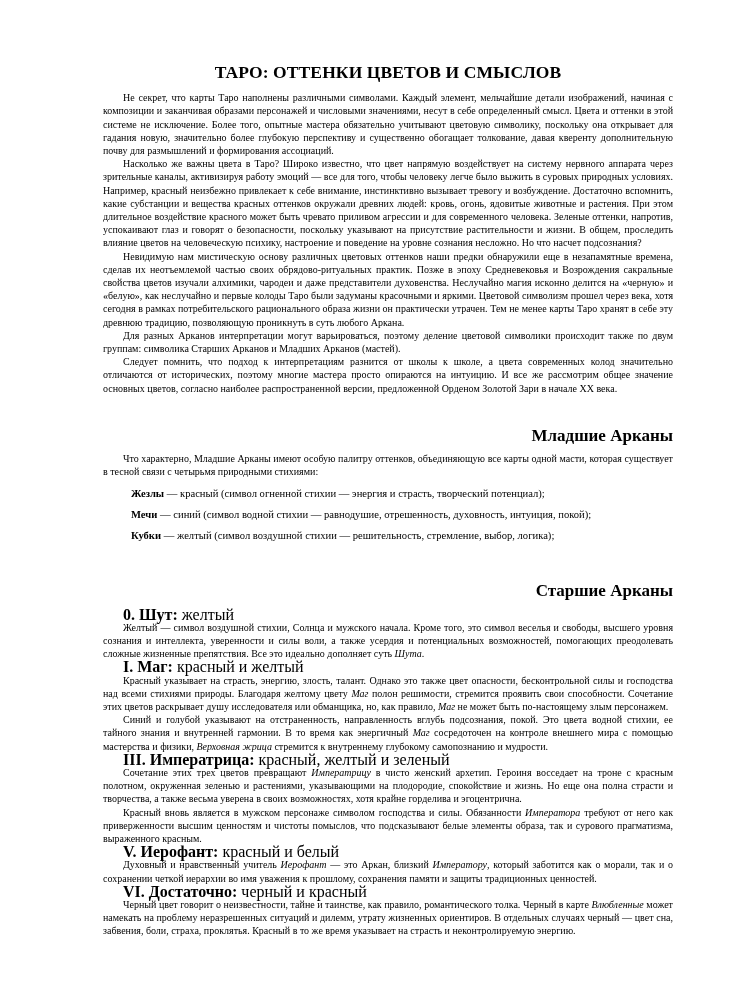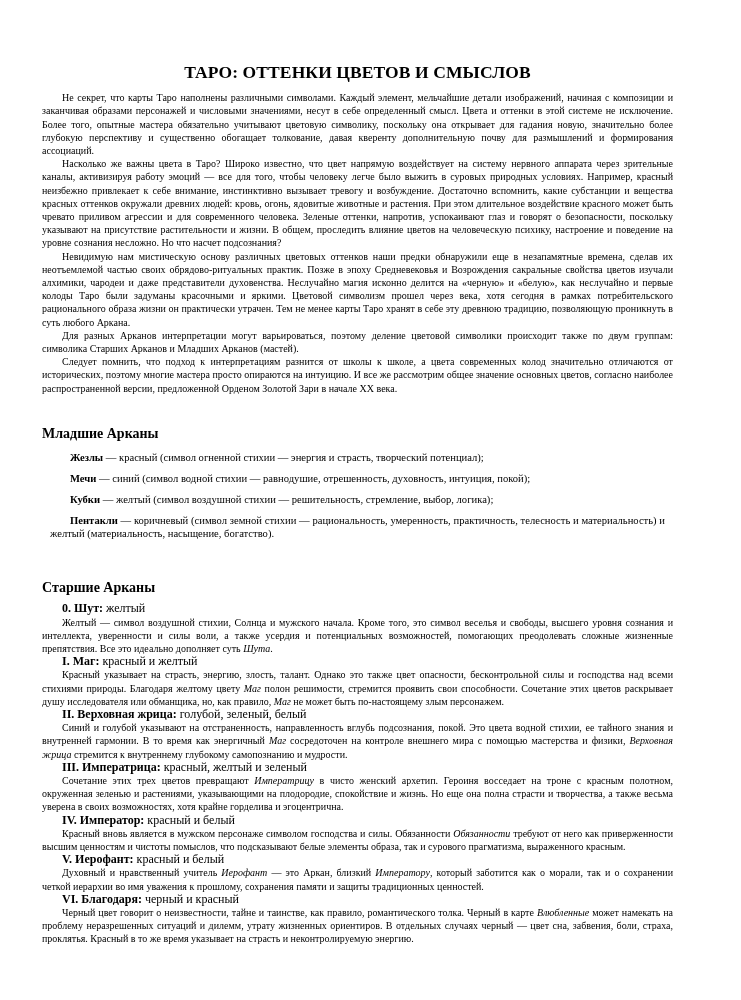--- a/index.html
+++ b/index.html
@@ -13,55 +13,55 @@
     height: 1000px;
     overflow: hidden;
     font-family: "Liberation Serif", "DejaVu Serif", serif;
     color: #000000;
     -webkit-font-smoothing: antialiased;
   }
   .page {
     box-sizing: border-box;
     width: 741px;
     height: 1000px;
-    padding: 62px 68px 0 42px;
+    padding: 62px 68px 0 103px;
     background: #ffffff;
   }
   .doc-title {
     font-size: 17.5px;
     font-weight: bold;
     text-align: center;
     letter-spacing: 0.1px;
     margin: 0 0 9px 0;
     line-height: 1.15;
   }
   .section-heading {
-    font-size: 14px;
+    font-size: 17px;
     font-weight: bold;
-    text-align: left;
+    text-align: right;
     margin: 14px 0 6px 0;
     line-height: 1.2;
   }
   p.body-par {
     font-size: 10px;
     line-height: 13.2px;
     text-align: justify;
     text-indent: 20px;
     margin: 0;
     hyphens: none;
   }
   p.list-item {
     font-size: 10.6px;
     line-height: 13.2px;
     text-align: justify;
     text-indent: 20px;
     margin: 8px;
   }
   p.card-entry {
-    font-size: 12px;
+    font-size: 16px;
     line-height: 13.2px;
     text-align: left;
     text-indent: 20px;
     margin: 0;
   }
   b, .b { font-weight: bold; }
   i, .i { }
   .gap-md { height: 17px; }
 </style>
 </head>
@@ -76,41 +76,39 @@
     <p class="body-par">Насколько же важны цвета в Таро? Широко известно, что цвет напрямую воздействует на систему нервного аппарата через зрительные каналы, активизируя работу эмоций — все для того, чтобы человеку легче было выжить в суровых природных условиях. Например, красный неизбежно привлекает к себе внимание, инстинктивно вызывает тревогу и возбуждение. Достаточно вспомнить, какие субстанции и вещества красных оттенков окружали древних людей: кровь, огонь, ядовитые животные и растения. При этом длительное воздействие красного может быть чревато приливом агрессии и для современного человека. Зеленые оттенки, напротив, успокаивают глаз и говорят о безопасности, поскольку указывают на присутствие растительности и жизни. В общем, проследить влияние цветов на человеческую психику, настроение и поведение на уровне сознания несложно. Но что насчет подсознания?</p>
     <p class="body-par">Невидимую нам мистическую основу различных цветовых оттенков наши предки обнаружили еще в незапамятные времена, сделав их неотъемлемой частью своих обрядово-ритуальных практик. Позже в эпоху Средневековья и Возрождения сакральные свойства цветов изучали алхимики, чародеи и даже представители духовенства. Неслучайно магия исконно делится на «черную» и «белую», как неслучайно и первые колоды Таро были задуманы красочными и яркими. Цветовой символизм прошел через века, хотя сегодня в рамках потребительского рационального образа жизни он практически утрачен. Тем не менее карты Таро хранят в себе эту древнюю традицию, позволяющую проникнуть в суть любого Аркана.</p>
     <p class="body-par">Для разных Арканов интерпретации могут варьироваться, поэтому деление цветовой символики происходит также по двум группам: символика Старших Арканов и Младших Арканов (мастей).</p>
     <p class="body-par">Следует помнить, что подход к интерпретациям разнится от школы к школе, а цвета современных колод значительно отличаются от исторических, поэтому многие мастера просто опираются на интуицию. И все же рассмотрим общее значение основных цветов, согласно наиболее распространенной версии, предложенной Орденом Золотой Зари в начале XX века.</p>
   </div>
 
   <div class="gap-md"></div>
 
   <section>
     <h2 class="section-heading">Младшие Арканы</h2>
+    <p class="body-par">Что характерно, Младшие Арканы имеют особую палитру оттенков, объединяющую все карты одной масти, которая существует в тесной связи с четырьмя природными стихиями:</p>
     <p class="list-item"><b>Жезлы</b><span> — красный (символ огненной стихии — энергия и страсть, творческий потенциал);</span></p>
     <p class="list-item"><b>Мечи</b><span> — синий (символ водной стихии — равнодушие, отрешенность, духовность, интуиция, покой);</span></p>
     <p class="list-item"><b>Кубки</b><span> — желтый (символ воздушной стихии — решительность, стремление, выбор, логика);</span></p>
-    <p class="list-item"><b>Пентакли</b><span> — коричневый (символ земной стихии — рациональность, умеренность, практичность, телесность и материальность) и желтый (материальность, насыщение, богатство).</span></p>
   </section>
 
   <div class="gap-md"></div>
 
   <section>
     <h2 class="section-heading">Старшие Арканы</h2>
     <div>
         <p class="card-entry"><b>0. Шут:</b><span> желтый</span></p>
         <p class="body-par"><span>Желтый — символ воздушной стихии, Солнца и мужского начала. Кроме того, это символ веселья и свободы, высшего уровня сознания и интеллекта, уверенности и силы воли, а также усердия и потенциальных возможностей, помогающих преодолевать сложные жизненные препятствия. Все это идеально дополняет суть </span><i>Шута</i><span>.</span></p>
         <p class="card-entry"><b>I. Маг:</b><span> красный и желтый</span></p>
         <p class="body-par"><span>Красный указывает на страсть, энергию, злость, талант. Однако это также цвет опасности, бесконтрольной силы и господства над всеми стихиями природы. Благодаря желтому цвету </span><i>Маг</i><span> полон решимости, стремится проявить свои способности. Сочетание этих цветов раскрывает душу исследователя или обманщика, но, как правило, </span><i>Маг</i><span> не может быть по-настоящему злым персонажем.</span></p>
-        <p class="card-entry"><b>II. Верховная жрица:</b><span> голубой, зеленый, белый</span></p>
         <p class="body-par"><span>Синий и голубой указывают на отстраненность, направленность вглубь подсознания, покой. Это цвета водной стихии, ее тайного знания и внутренней гармонии. В то время как энергичный </span><i>Маг</i><span> сосредоточен на контроле внешнего мира с помощью мастерства и физики, </span><i>Верховная жрица</i><span> стремится к внутреннему глубокому самопознанию и мудрости.</span></p>
         <p class="card-entry"><b>III. Императрица:</b><span> красный, желтый и зеленый</span></p>
         <p class="body-par"><span>Сочетание этих трех цветов превращают </span><i>Императрицу</i><span> в чисто женский архетип. Героиня восседает на троне с красным полотном, окруженная зеленью и растениями, указывающими на плодородие, спокойствие и жизнь. Но еще она полна страсти и творчества, а также весьма уверена в своих возможностях, хотя крайне горделива и эгоцентрична.</span></p>
-        <p class="card-entry"><b>IV. Император:</b><span> красный и белый</span></p>
-        <p class="body-par"><span>Красный вновь является в мужском персонаже символом господства и силы. Обязанности </span><i>Обязанности</i><span> требуют от него как приверженности высшим ценностям и чистоты помыслов, что подсказывают белые элементы образа, так и сурового прагматизма, выраженного красным.</span></p>
+        <p class="body-par"><span>Красный вновь является в мужском персонаже символом господства и силы. Обязанности </span><i>Императора</i><span> требуют от него как приверженности высшим ценностям и чистоты помыслов, что подсказывают белые элементы образа, так и сурового прагматизма, выраженного красным.</span></p>
         <p class="card-entry"><b>V. Иерофант:</b><span> красный и белый</span></p>
         <p class="body-par"><span>Духовный и нравственный учитель </span><i>Иерофант</i><span> — это Аркан, близкий </span><i>Императору</i><span>, который заботится как о морали, так и о сохранении четкой иерархии во имя уважения к прошлому, сохранения памяти и защиты традиционных ценностей.</span></p>
-        <p class="card-entry"><b>VI. Благодаря:</b><span> черный и красный</span></p>
+        <p class="card-entry"><b>VI. Достаточно:</b><span> черный и красный</span></p>
         <p class="body-par"><span>Черный цвет говорит о неизвестности, тайне и таинстве, как правило, романтического толка. Черный в карте </span><i>Влюбленные</i><span> может намекать на проблему неразрешенных ситуаций и дилемм, утрату жизненных ориентиров. В отдельных случаях черный — цвет сна, забвения, боли, страха, проклятья. Красный в то же время указывает на страсть и неконтролируемую энергию.</span></p>
       </div>
   </section>
 
 </div>
 
 </body></html>

